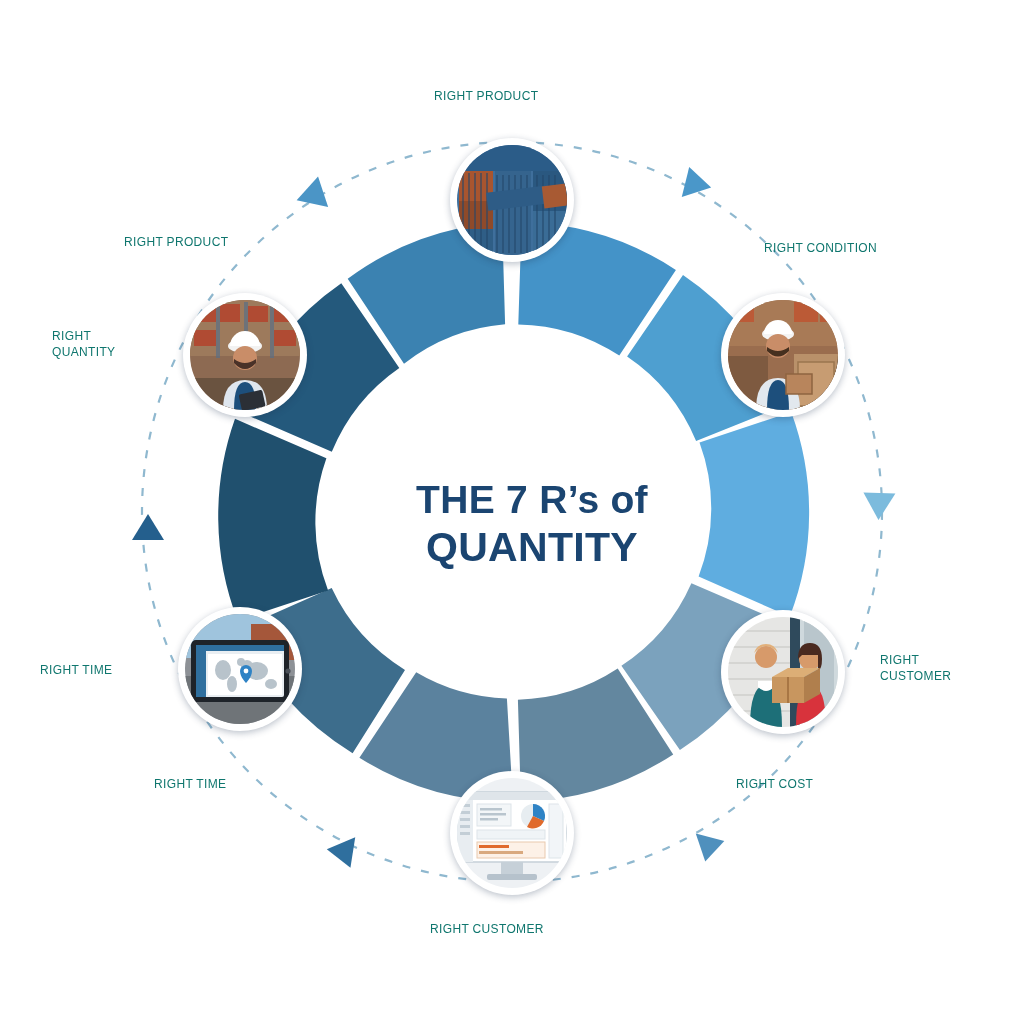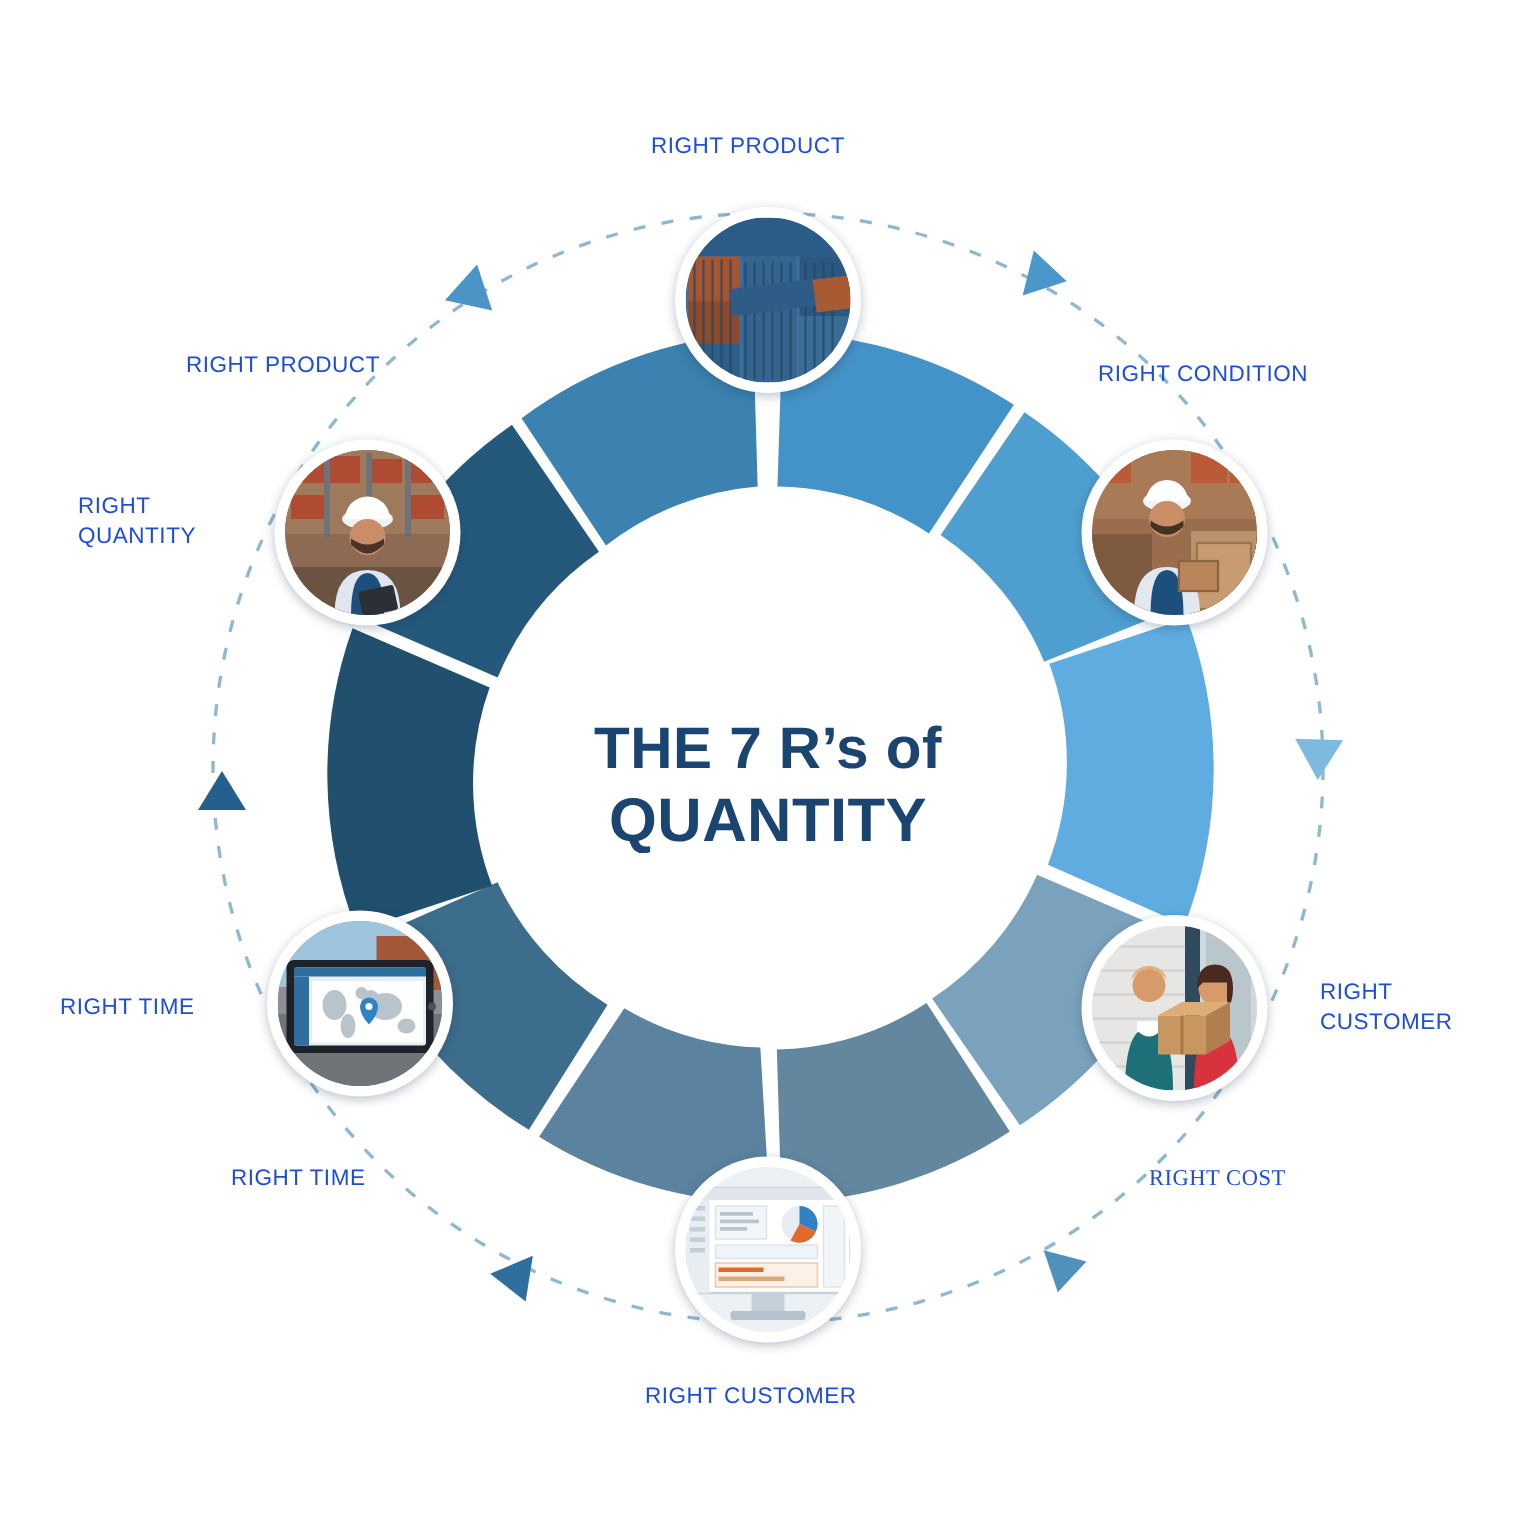--- a/index.html
+++ b/index.html
@@ -26,39 +26,39 @@
   svg.layer {
     position: absolute;
     left: 0; top: 0;
     width: 1024px;
     height: 1024px;
   }
 
   
   .center-title {
     position: absolute;
-    left: 512px;
+    left: 532px;
     top: 524px;
     transform: translate(-50%, -50%);
     width: 380px;
     text-align: center;
     color: #1b4571;
     font-weight: bold;
     line-height: 1.18;
     letter-spacing: 0.3px;
     pointer-events: none;
   }
   .center-title .line1 { font-size: 39px; display:block; }
   .center-title .line2 { font-size: 41px; display:block; }
 
   
   .label {
     position: absolute;
-    color: #1d4ed8;
-    font-size: 15px;
+    color: #0f766e;
+    font-size: 12px;
     font-weight: 400;
     letter-spacing: 0.35px;
     line-height: 1.35;
     white-space: pre-line;
   }
 
   
   .bubble {
     position: absolute;
     width: 124px;
@@ -302,24 +302,24 @@
           <ellipse cx="56" cy="48" rx="4" ry="4"></ellipse>
         </g>
         <path d="M 55 57 a 6 6 0 0 1 12 0 c 0 6 -6 12 -6 12 c 0 0 -6 -6 -6 -12 z" fill="#2f83c5"></path>
         <circle cx="61" cy="57" r="2.4" fill="#ffffff"></circle>
         <circle cx="103" cy="57" r="2.6" fill="#4a5058"></circle>
       </svg>
     </div>
   </div>
 
   <div class="label" style="left:434px; top:88px;">RIGHT PRODUCT</div>
-  <div class="label" style="left:732px; top:240px;">RIGHT CONDITION</div>
+  <div class="label" style="left:764px; top:240px;">RIGHT CONDITION</div>
   <div class="label" style="left:880px; top:652px;">RIGHT
 CUSTOMER</div>
-  <div class="label" style="left:766px; top:776px;font-family:Liberation Serif, serif;">RIGHT COST</div>
+  <div class="label" style="left:736px; top:776px;">RIGHT COST</div>
   <div class="label" style="left:430px; top:921px;">RIGHT CUSTOMER</div>
   <div class="label" style="left:154px; top:776px;">RIGHT TIME</div>
   <div class="label" style="left:40px;  top:662px;">RIGHT TIME</div>
   <div class="label" style="left:52px;  top:328px;">RIGHT
 QUANTITY</div>
   <div class="label" style="left:124px; top:234px;">RIGHT PRODUCT</div>
 
 </div>
 
 </body></html>

